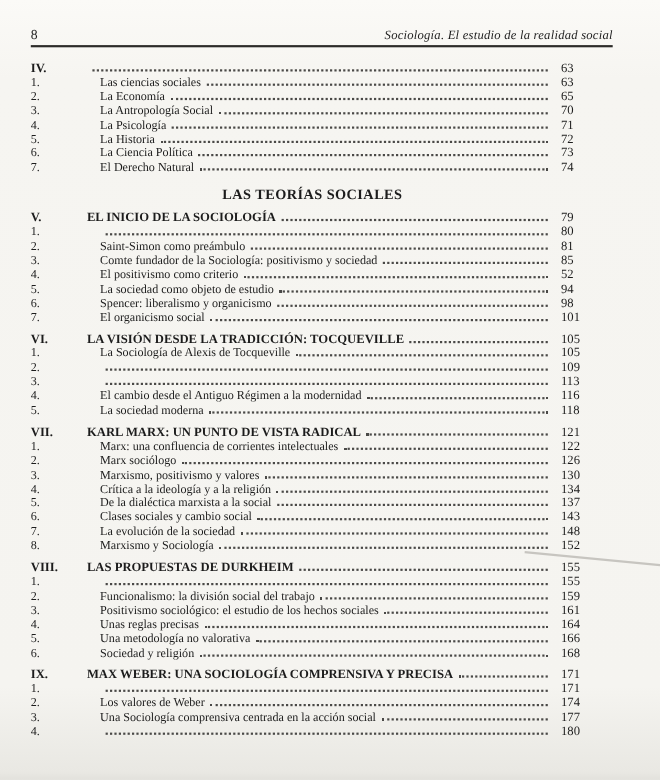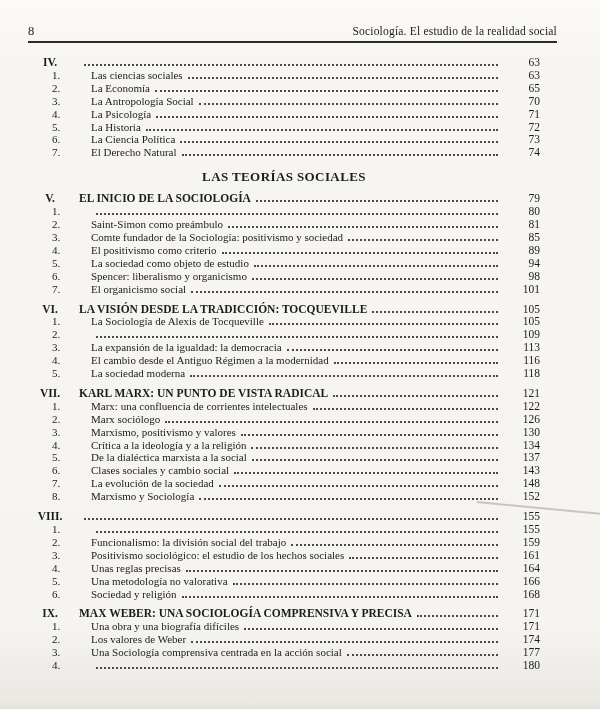--- a/index.html
+++ b/index.html
@@ -24,21 +24,21 @@
     position: absolute;
     left: 28px;
     right: 43px;
     top: 24px;
     display: flex;
     justify-content: space-between;
     align-items: baseline;
     font-size: 12px;
   }
   .folio { font-size: 12.5px; }
-  .running-title { font-size: 11.5px; letter-spacing: 0.2px; }
+  .running-title { font-size: 11.5px; letter-spacing: 0.2px; font-style: italic; }
   .rule {
     position: absolute;
     left: 28px;
     right: 43px;
     top: 41px;
     height: 2px;
     background: #2c2b29;
   }
   .toc {
     position: absolute;
@@ -55,34 +55,34 @@
     white-space: nowrap;
   }
   .section-row {
     font-weight: bold;
     font-size: 11.5px;
     margin-top: 7px;
   }
   .toc > .section-row:first-child { margin-top: 0; }
   .num {
     flex: 0 0 44px;
-    text-align: center;
+    text-align: left;
     padding-right: 7px;
   }
   .item-row .num { flex-basis: 56px; }
   .title { flex: 0 0 auto; }
   .leader {
     flex: 1 1 auto;
     min-width: 10px;
     border-bottom: 2px dotted #4a4947;
     margin: 0 12px 2px 5px;
   }
   .pg {
     flex: 0 0 30px;
-    text-align: right;
+    text-align: left;
     font-weight: normal;
     font-size: 11.5px;
   }
   .part-heading {
     text-align: center;
     font-size: 13px;
     font-weight: bold;
     letter-spacing: 0.4px;
     margin: 10px 0 2px 0;
   }
@@ -175,21 +175,21 @@
       <div class="row item-row">
         <span class="num">3.</span>
         <span class="title">Comte fundador de la Sociología: positivismo y sociedad</span>
         <span class="leader"></span>
         <span class="pg">85</span>
       </div>
       <div class="row item-row">
         <span class="num">4.</span>
         <span class="title">El positivismo como criterio</span>
         <span class="leader"></span>
-        <span class="pg">89</span>
+        <span class="pg">52</span>
       </div>
       <div class="row item-row">
         <span class="num">5.</span>
         <span class="title">La sociedad como objeto de estudio</span>
         <span class="leader"></span>
         <span class="pg">94</span>
       </div>
       <div class="row item-row">
         <span class="num">6.</span>
         <span class="title">Spencer: liberalismo y organicismo</span>
@@ -214,21 +214,20 @@
         <span class="leader"></span>
         <span class="pg">105</span>
       </div>
       <div class="row item-row">
         <span class="num">2.</span>
         <span class="leader"></span>
         <span class="pg">109</span>
       </div>
       <div class="row item-row">
         <span class="num">3.</span>
-        <span class="title">La expansión de la igualdad: la democracia</span>
         <span class="leader"></span>
         <span class="pg">113</span>
       </div>
       <div class="row item-row">
         <span class="num">4.</span>
         <span class="title">El cambio desde el Antiguo Régimen a la modernidad</span>
         <span class="leader"></span>
         <span class="pg">116</span>
       </div>
       <div class="row item-row">
@@ -286,20 +285,21 @@
         <span class="pg">148</span>
       </div>
       <div class="row item-row">
         <span class="num">8.</span>
         <span class="title">Marxismo y Sociología</span>
         <span class="leader"></span>
         <span class="pg">152</span>
       </div>
       <div class="row section-row">
         <span class="num">VIII.</span>
+        <span class="title">LAS PROPUESTAS DE DURKHEIM</span>
         <span class="leader"></span>
         <span class="pg">155</span>
       </div>
       <div class="row item-row">
         <span class="num">1.</span>
         <span class="leader"></span>
         <span class="pg">155</span>
       </div>
       <div class="row item-row">
         <span class="num">2.</span>
@@ -332,21 +332,20 @@
         <span class="pg">168</span>
       </div>
       <div class="row section-row">
         <span class="num">IX.</span>
         <span class="title">MAX WEBER: UNA SOCIOLOGÍA COMPRENSIVA Y PRECISA</span>
         <span class="leader"></span>
         <span class="pg">171</span>
       </div>
       <div class="row item-row">
         <span class="num">1.</span>
-        <span class="title">Una obra y una biografía difíciles</span>
         <span class="leader"></span>
         <span class="pg">171</span>
       </div>
       <div class="row item-row">
         <span class="num">2.</span>
         <span class="title">Los valores de Weber</span>
         <span class="leader"></span>
         <span class="pg">174</span>
       </div>
       <div class="row item-row">

